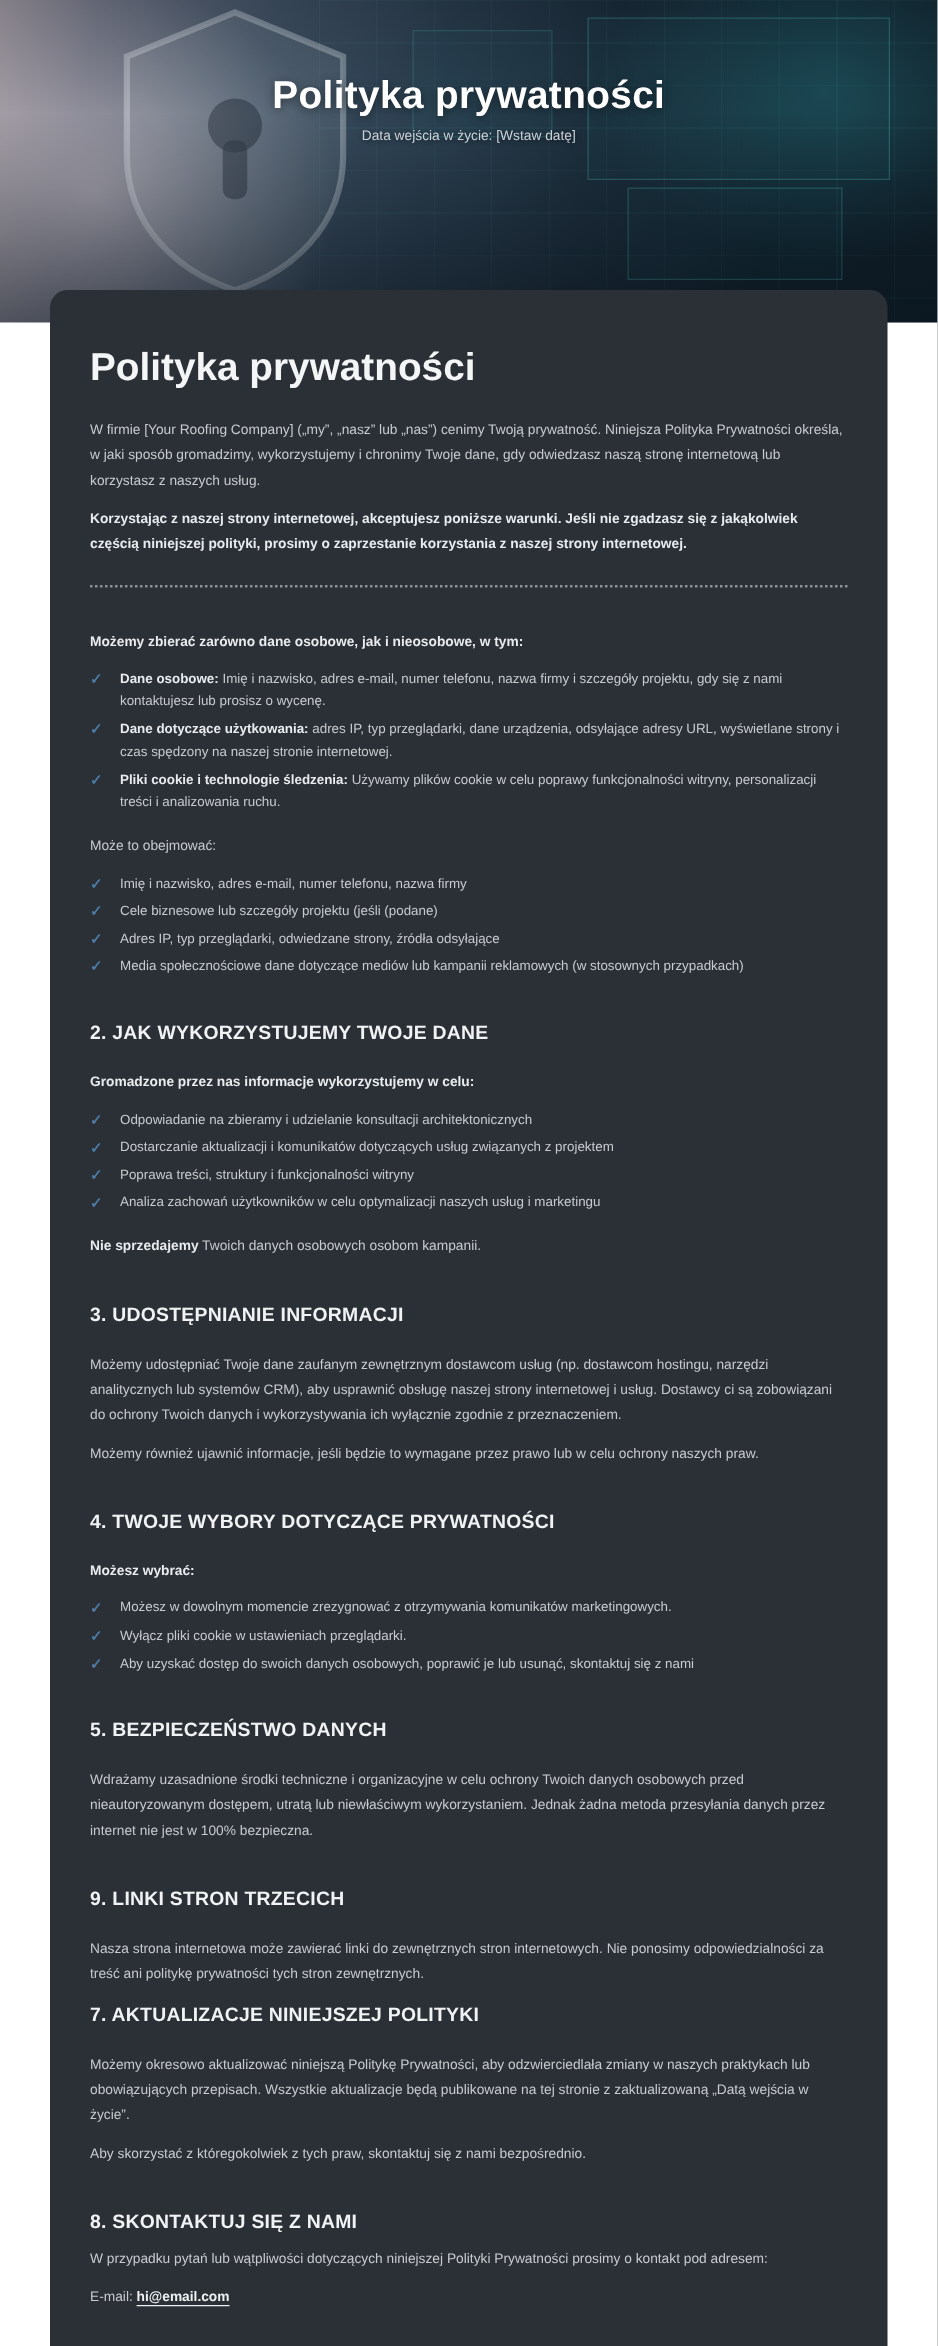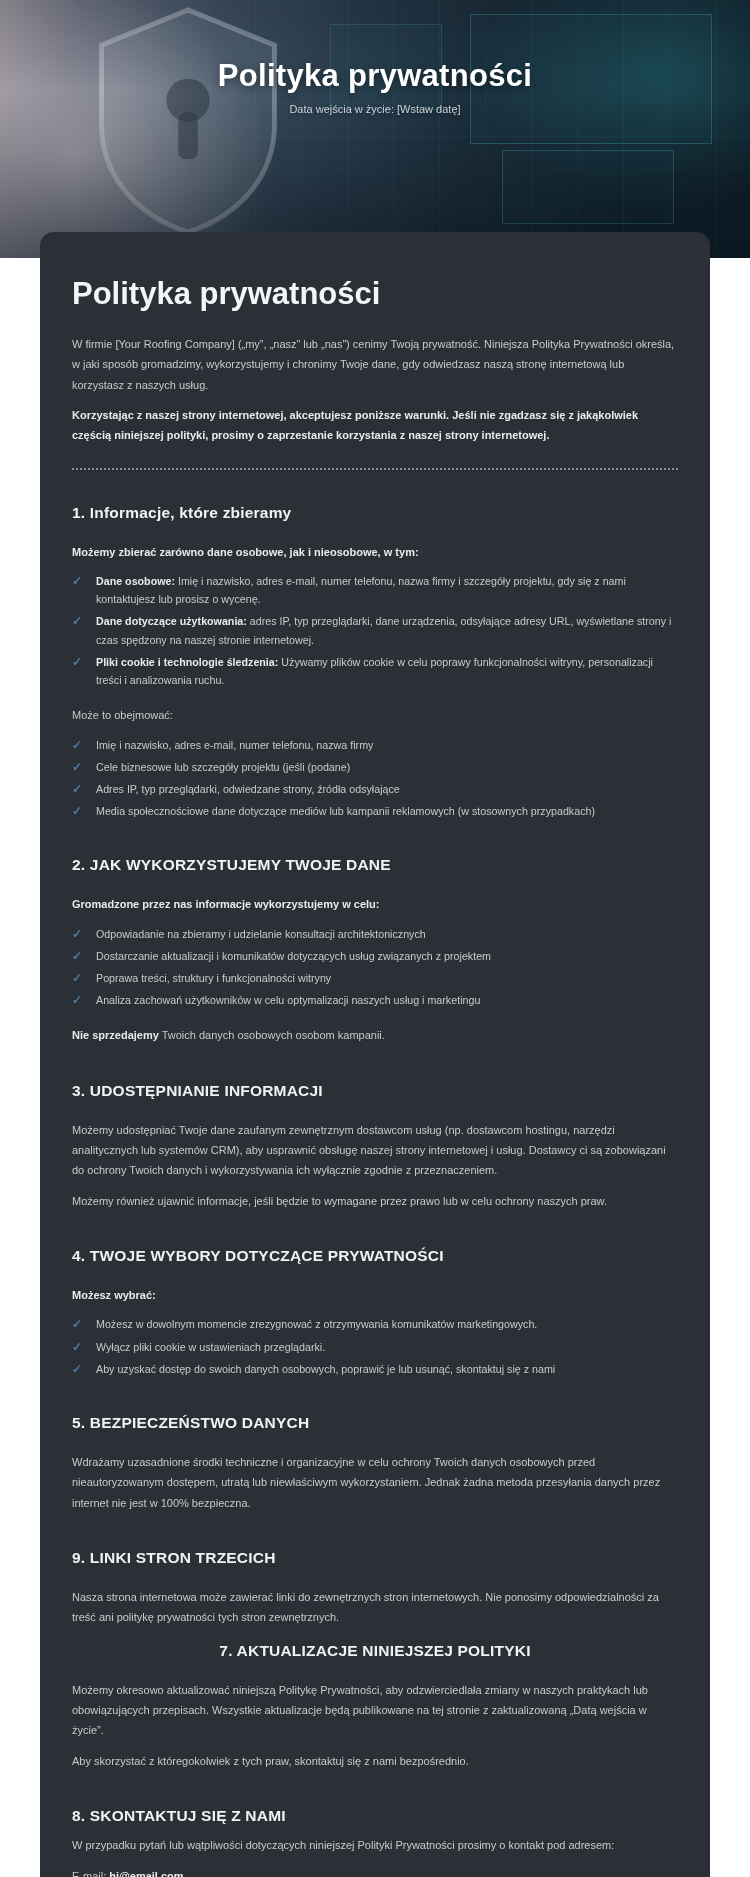--- a/index.html
+++ b/index.html
@@ -38,21 +38,21 @@
     position:relative;z-index:5;width:670px;box-sizing:border-box;
     margin:-26px auto 14px;background:#2b3036;border-radius:14px;
     padding:30px 32px 40px;color:#c7cbcf;
   }
   .card-title{margin:14px 0 22px;font-size:31px;font-weight:bold;color:#f4f5f6;}
   p{margin:0 0 10px;font-size:11px;line-height:1.85;}
   .b{font-weight:bold;color:#e9ebee;}
   .divider{border:none;border-top:2px dotted #8b9198;margin:22px 0 34px;}
   h2{margin:36px 0 20px;font-size:15.5px;font-weight:bold;color:#f1f2f4;letter-spacing:.2px;}
   #sections section:first-child h2{margin-top:6px;}
-  #sections section:nth-child(7) h2{margin-top:14px;text-align:center;}
+  #sections section:nth-child(7) h2{margin-top:14px;}
   #sections section:nth-child(8) h2{margin-bottom:10px;}
   ul{list-style:none;margin:0 0 16px;padding:0;}
   li{display:flex;gap:11px;font-size:10.7px;line-height:1.7;margin-bottom:4px;}
   .check{flex:0 0 auto;width:13px;color:#4d7ba6;font-weight:bold;font-size:12px;line-height:1.5;}
   strong.lead{color:#e9ebee;}
   .contact-line{font-size:11px;line-height:2.15;}
   a{color:#eef0f2;font-weight:bold;text-decoration:underline;text-underline-offset:3px;cursor:pointer;}
 </style>
 </head>
 <body>
@@ -72,21 +72,20 @@
   </div>
 </header>
 
 <main class="card">
   <h1 class="card-title">Polityka prywatności</h1>
   <p>W firmie [Your Roofing Company] („my”, „nasz” lub „nas”) cenimy Twoją prywatność. Niniejsza Polityka Prywatności określa, w jaki sposób gromadzimy, wykorzystujemy i chronimy Twoje dane, gdy odwiedzasz naszą stronę internetową lub korzystasz z naszych usług.</p>
   <p class="b">Korzystając z naszej strony internetowej, akceptujesz poniższe warunki. Jeśli nie zgadzasz się z jakąkolwiek częścią niniejszej polityki, prosimy o zaprzestanie korzystania z naszej strony internetowej.</p>
   <hr class="divider">
   <div id="sections">
       <section class="section">
-        <h2>1. Informacje, które zbieramy</h2>
         <p class="b">Możemy zbierać zarówno dane osobowe, jak i nieosobowe, w tym:</p>
         <ul>
           <li>
             <span class="check">✓</span>
             <span class="li-text"><strong class="lead">Dane osobowe:</strong><span> Imię i nazwisko, adres e-mail, numer telefonu, nazwa firmy i szczegóły projektu, gdy się z nami kontaktujesz lub prosisz o wycenę.</span></span>
           </li>
           <li>
             <span class="check">✓</span>
             <span class="li-text"><strong class="lead">Dane dotyczące użytkowania:</strong><span> adres IP, typ przeglądarki, dane urządzenia, odsyłające adresy URL, wyświetlane strony i czas spędzony na naszej stronie internetowej.</span></span>
           </li>

